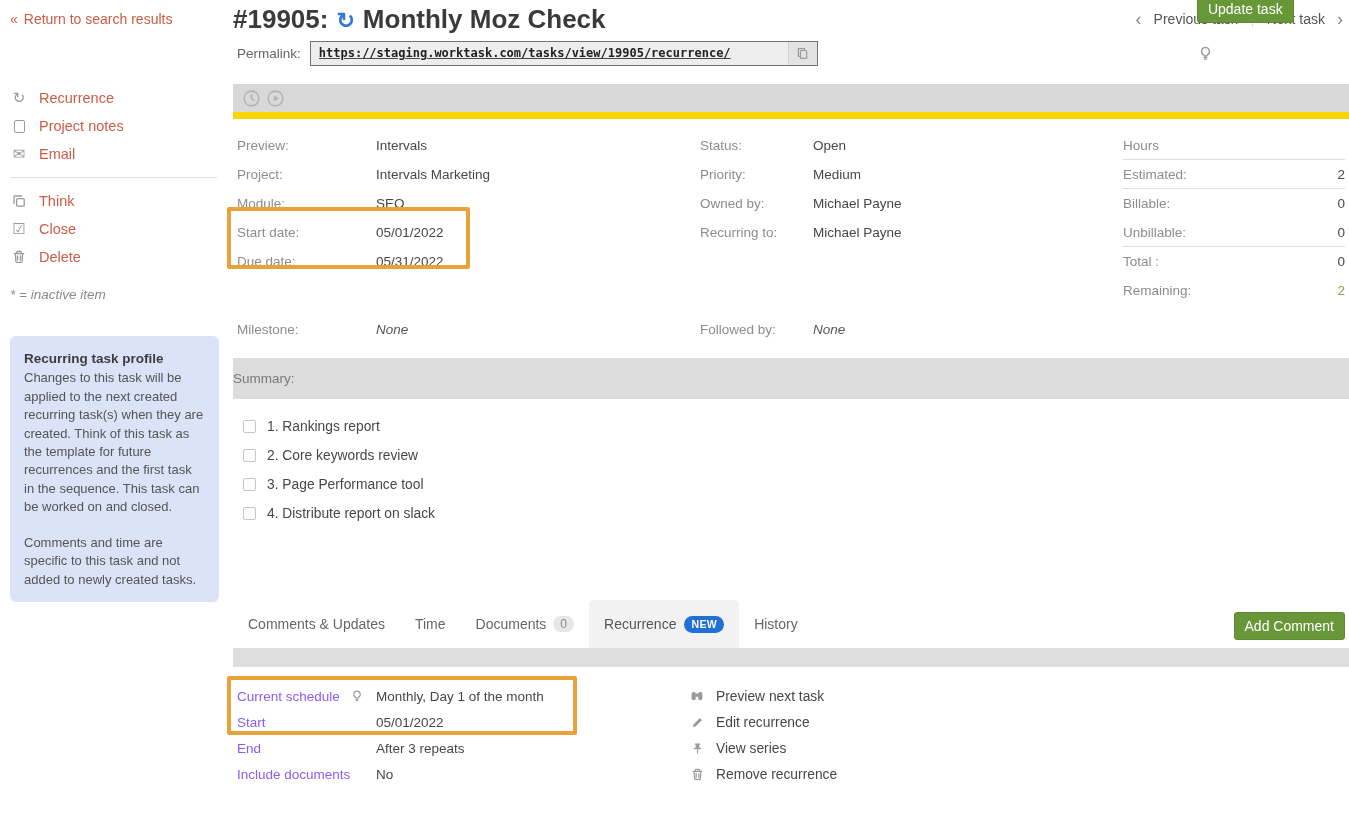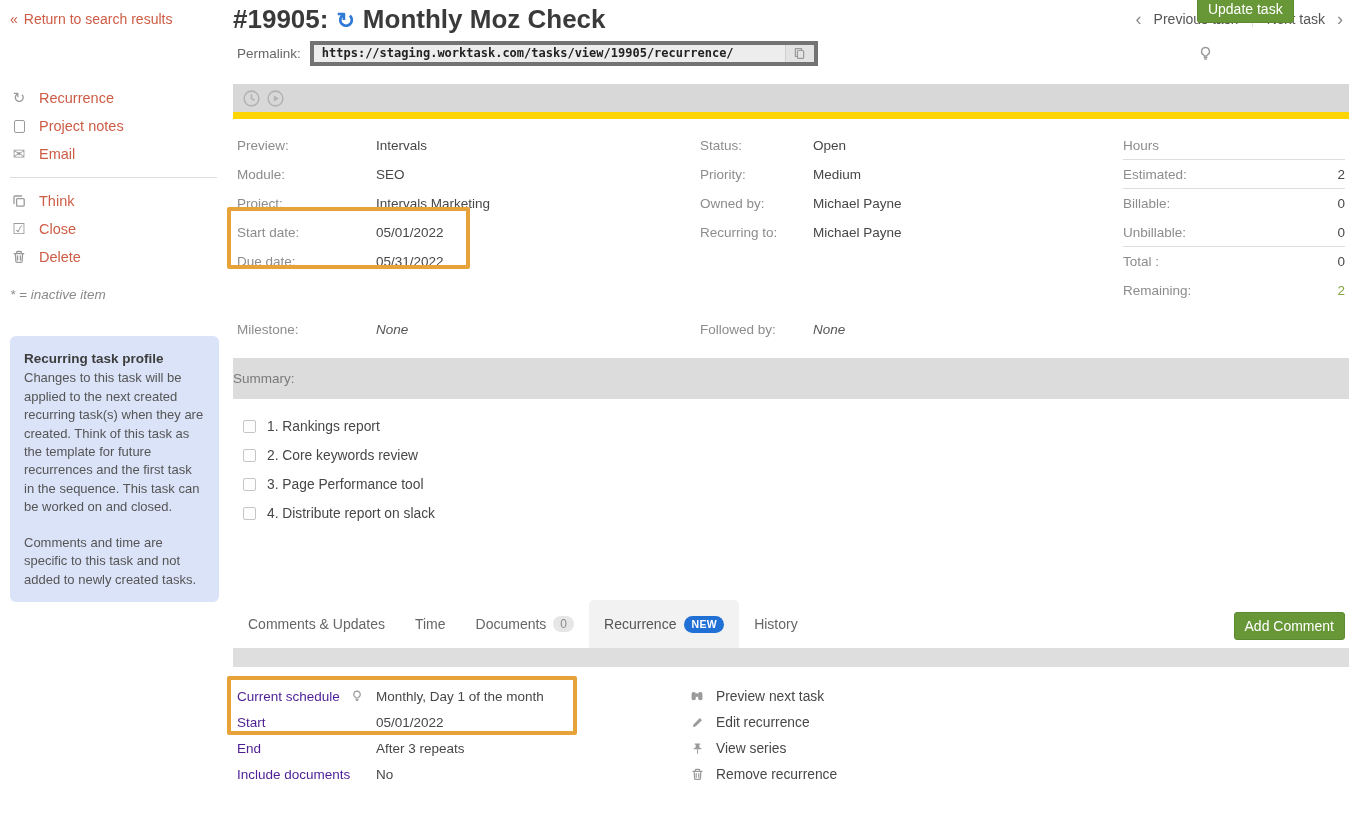--- a/index.html
+++ b/index.html
@@ -34,22 +34,22 @@
   .prevnext { position:absolute; right:6px; top:6px; display:flex; align-items:center;
     font-size:14px; color:#555; }
   .chev { color:#8a8a8a; font-size:18px; line-height:1; cursor:pointer; }
   .pn-link { cursor:pointer; }
   .pn-prev { margin:0 0 0 12px; padding-right:14px; border-right:1px solid #ddd; }
   .pn-next { padding-left:14px; margin-right:12px; }
 
   .permalink-row { position:absolute; top:40px; left:4px; right:4px; height:26px;
     display:flex; align-items:center; }
   .permalink-label { color:#666; font-size:13.5px; margin-right:9px; }
-  .url-group { display:flex; align-items:stretch; border:4px solid #737373;
-    background:#ededed; height:25px; width:508px; }
+  .url-group { display:flex; align-items:stretch; border:1px solid #737373;
+    background:#ededed; height:25px; width:508px;text-decoration:underline; }
   .url-group input { flex:1; border:none; background:transparent; outline:none;
     font-family:"DejaVu Sans Mono", monospace; font-weight:bold; font-size:12px;
     color:#222; padding:0 8px; }
   .copy-seg { width:29px; border-left:1px solid #cfcfcf; background:#e3e3e3;
     display:flex; align-items:center; justify-content:center; cursor:pointer; }
   .hdr-actions { margin-left:auto; display:flex; align-items:flex-start; gap:22px;flex-direction:column; }
   .btn-green { background:#689738; color:#fff; border:1px solid #5d8a30; border-radius:3px;
     font-size:14px; font-family:inherit; padding:5px 10px; cursor:pointer; }
 
   .toolbar { position:absolute; top:84px; left:0; right:0; height:28px; background:#d8d8d8;
@@ -94,21 +94,21 @@
   .badge-count { background:#e6e6e6; color:#8a8a8a; border-radius:9px; padding:1px 7px;
     font-size:12px; margin-left:7px; }
   .badge-new { background:#2170d6; color:#fff; border-radius:9px; padding:2.5px 7px;
     font-size:10.5px; font-weight:bold; margin-left:8px; letter-spacing:.4px; }
   .add-comment { position:absolute; right:4px; top:12px; }
   .gray-bar2 { position:absolute; top:648px; left:0; right:0; height:19px; background:#dedede; }
 
   .recurrence { position:absolute; top:676px; left:0; right:0; height:120px; }
   .rec-table { position:absolute; left:4px; top:7px; }
   .rrow { display:flex; align-items:center; height:26px; font-size:13.5px; }
-  .rlabel { width:139px; color:#4c1d95; display:flex; align-items:center; gap:10px; }
+  .rlabel { width:139px; color:#8b5cf6; display:flex; align-items:center; gap:10px; }
   .rvalue { color:#474747; }
   .hl-rec { left:-6px; top:0px; width:350px; height:59px; }
   .rec-actions { position:absolute; left:456px; top:7px; }
   .arow { display:flex; align-items:center; gap:11px; height:26px; font-size:13.8px;
     color:#474747; cursor:pointer; }
   .arow .ico { width:16px; display:flex; justify-content:center; }
 
   svg.g { stroke:#9a9a9a; fill:none; stroke-width:1.3; stroke-linecap:round; stroke-linejoin:round; }
   svg.gf { fill:#9a9a9a; stroke:none; }
   svg.t { stroke:#b3b3b3; fill:none; stroke-width:1.3; stroke-linecap:round; }
@@ -232,26 +232,26 @@
     </div>
     <div class="yellow-bar"></div>
 
     <section class="details">
       <div class="col-left">
         <div class="drow">
           <span class="dlabel">Preview:</span>
           <span class="dvalue">Intervals</span>
         </div>
         <div class="drow">
+          <span class="dlabel">Project:</span>
+          <span class="dvalue">Intervals Marketing</span>
+        </div>
+        <div class="drow">
           <span class="dlabel">Module:</span>
           <span class="dvalue">SEO</span>
-        </div>
-        <div class="drow">
-          <span class="dlabel">Project:</span>
-          <span class="dvalue">Intervals Marketing</span>
         </div>
         <div class="drow">
           <span class="dlabel">Start date:</span>
           <span class="dvalue">05/01/2022</span>
         </div>
         <div class="drow">
           <span class="dlabel">Due date:</span>
           <span class="dvalue">05/31/2022</span>
         </div>
       </div>

